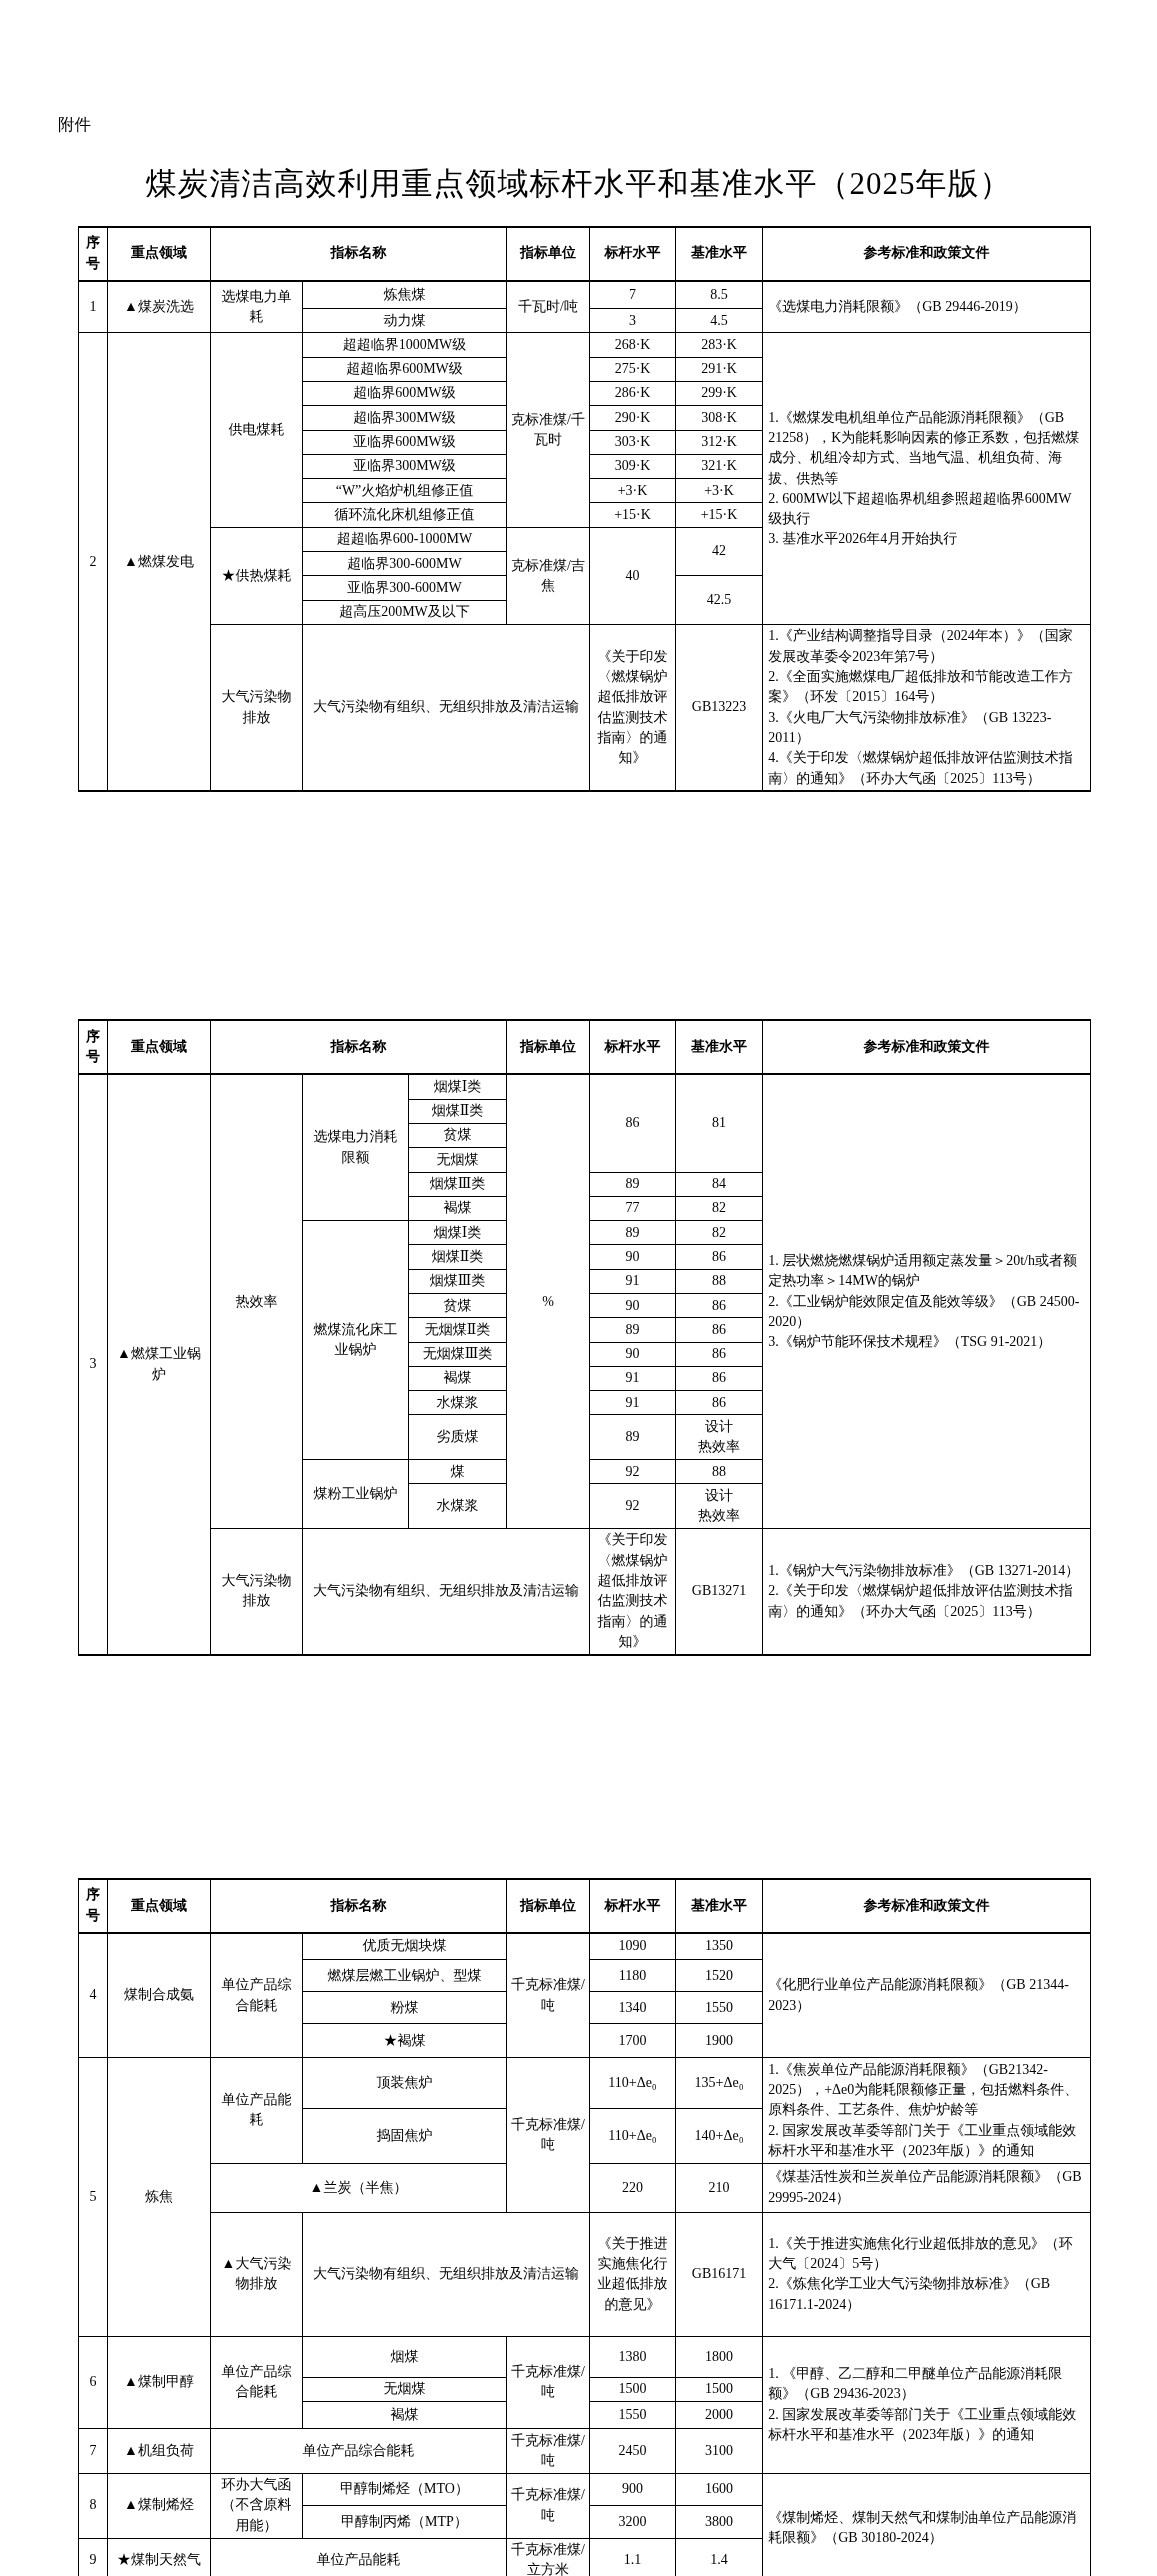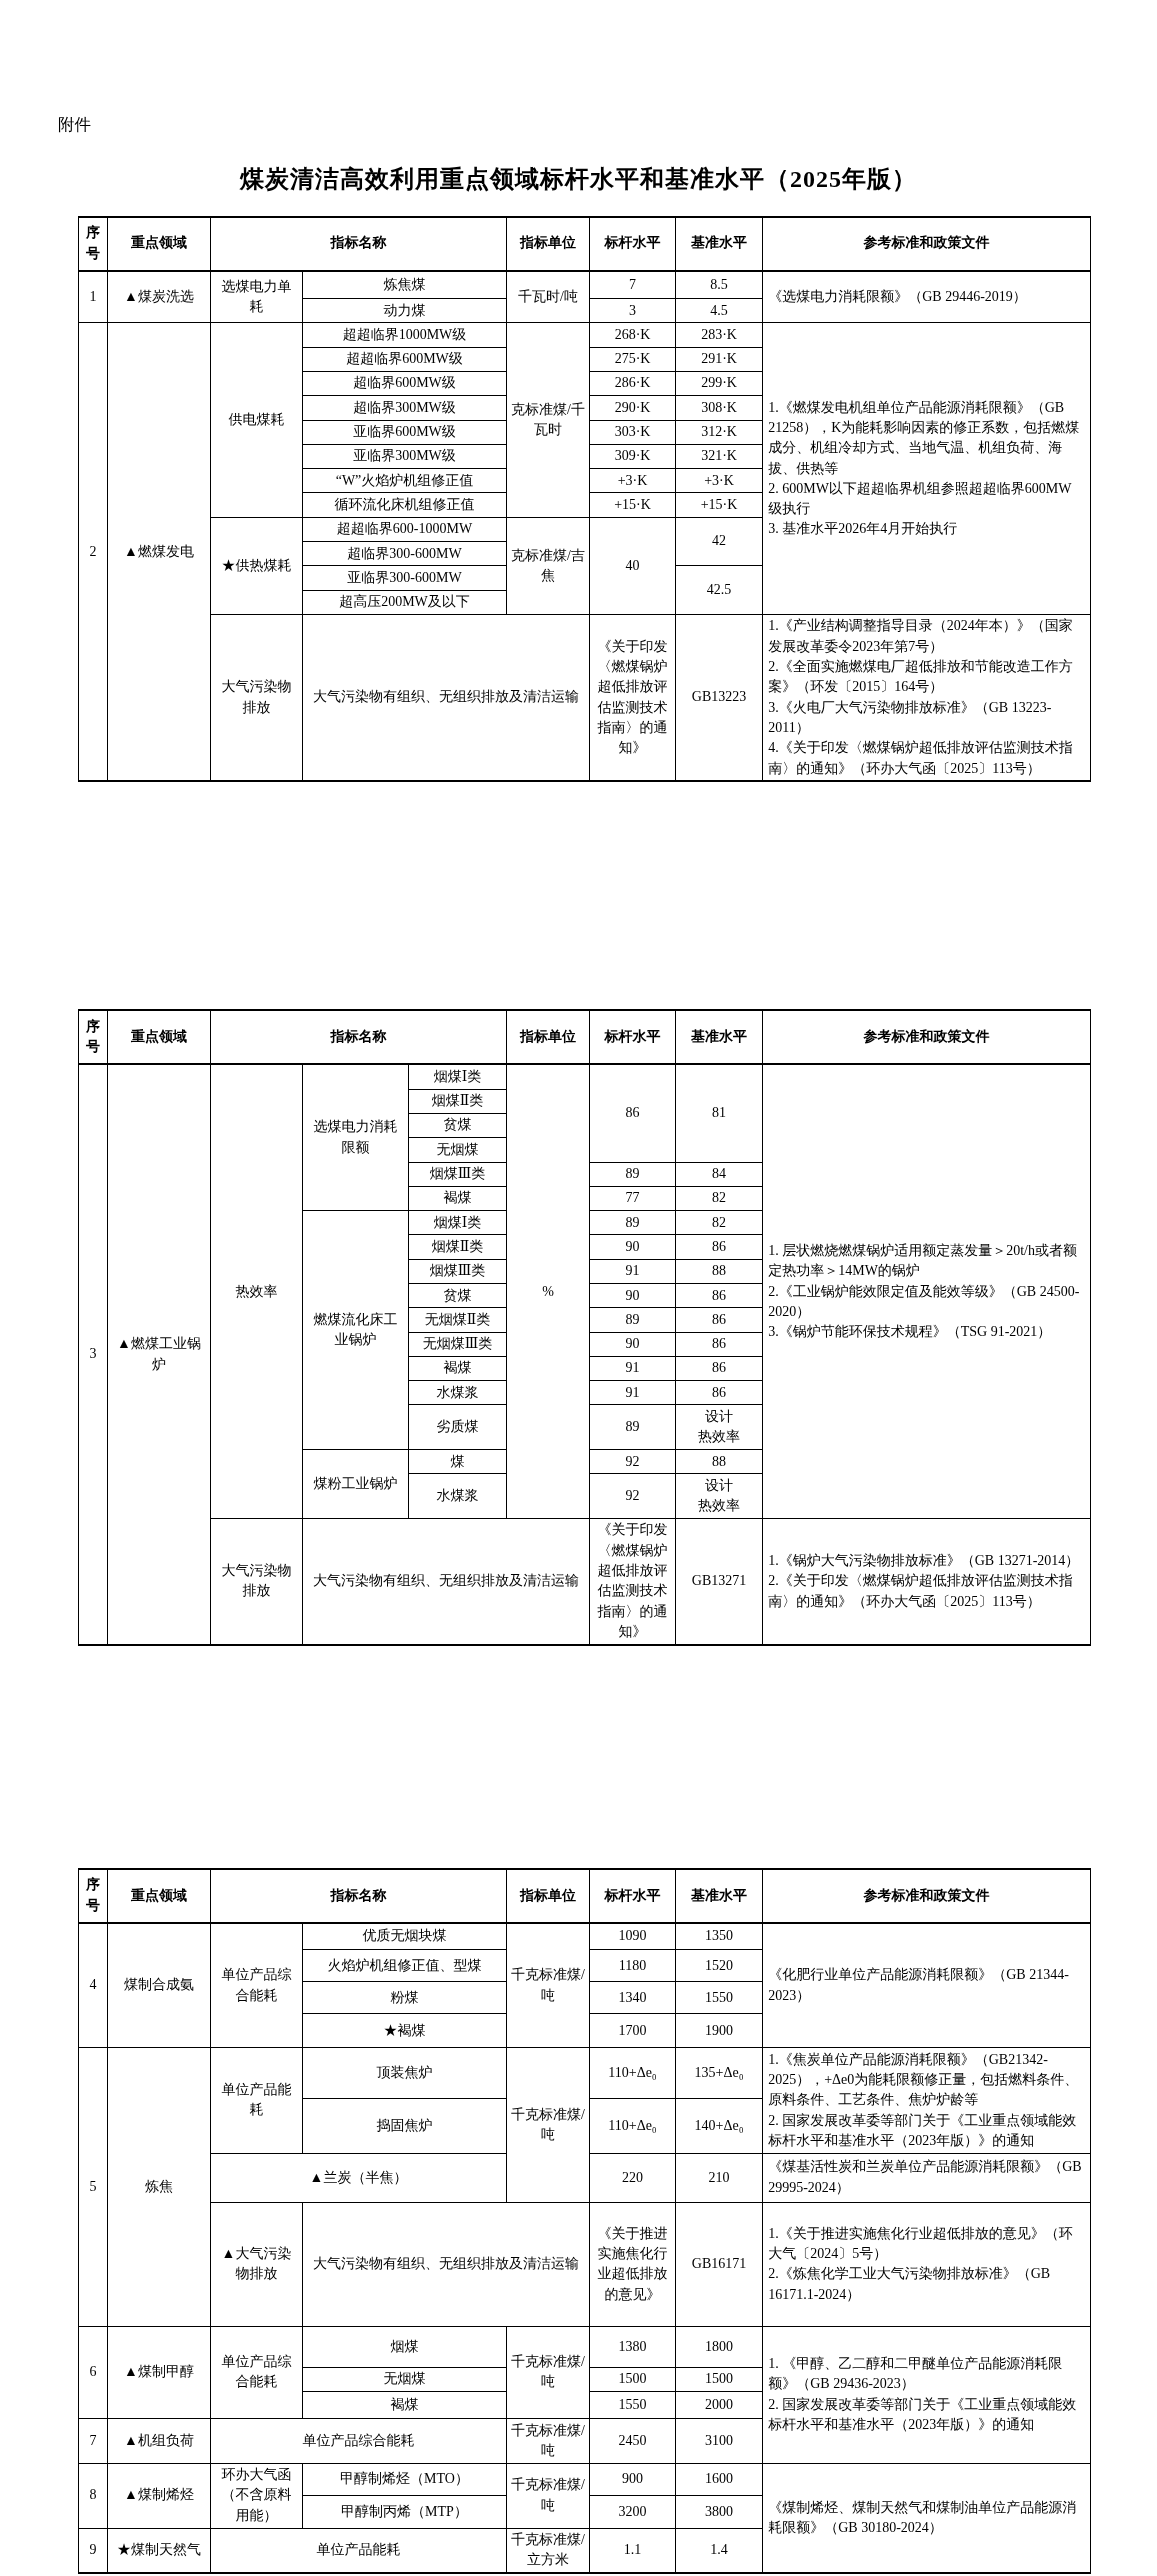--- a/index.html
+++ b/index.html
@@ -2,21 +2,21 @@
 <html style="font-size:8.2px"><head>
 <meta charset="utf-8">
 <style>
   html,body{margin:0;padding:0;}
   body{
     width:1157px;height:3273px;background:#ffffff;color:#000;
     font-family:"Liberation Serif","DejaVu Serif",serif;
     position:relative;overflow:hidden;
   }
   .attachment{margin:114px 0 0 58px;font-size:16.5px;}
-  .doc-title{margin-top:27px;text-align:center;font-size:24px;font-weight:bold;letter-spacing:1px;}
+  .doc-title{margin-top:27px;text-align:center;font-size:31px;font-weight:normal;letter-spacing:1px;}
   table.sheet{
     border-collapse:collapse;table-layout:fixed;width:1012px;margin-left:78px;
     border-top:2.6px double #000;border-bottom:2.1px solid #000;
     border-left:0.5px solid #000;border-right:0.5px solid #000;
   }
   table.sheet th,table.sheet td{
     border:0.5px solid #000;text-align:center;vertical-align:middle;
     font-size:14px;line-height:1.45;padding:1.5px 3.6px;
     white-space:pre-wrap;overflow-wrap:break-word;word-break:break-word;
   }
@@ -301,21 +301,21 @@
         <td rowspan="4">4</td>
         <td rowspan="4">煤制合成氨</td>
         <td rowspan="4">单位产品综合能耗</td>
         <td colspan="2">优质无烟块煤</td>
         <td rowspan="4">千克标准煤/吨</td>
         <td>1090</td>
         <td>1350</td>
         <td rowspan="4" class="left">《化肥行业单位产品能源消耗限额》（GB 21344-2023）</td>
       </tr>
       <tr style="height: 32px;">
-        <td colspan="2">火焰炉机组修正值、型煤</td>
+        <td colspan="2">燃煤层燃工业锅炉、型煤</td>
         <td>1180</td>
         <td>1520</td>
       </tr>
       <tr style="height: 32px;">
         <td colspan="2">粉煤</td>
         <td>1340</td>
         <td>1550</td>
       </tr>
       <tr style="height: 34px;">
         <td colspan="2">★褐煤</td>

